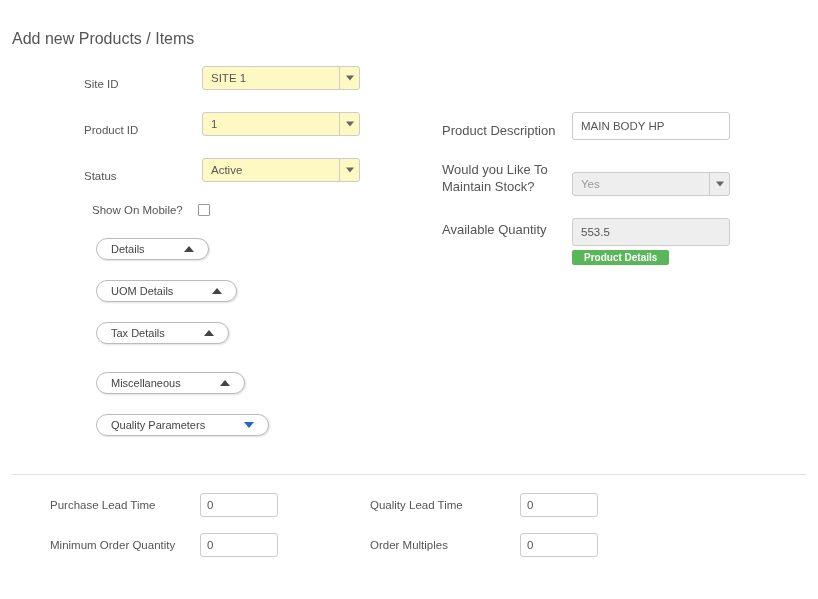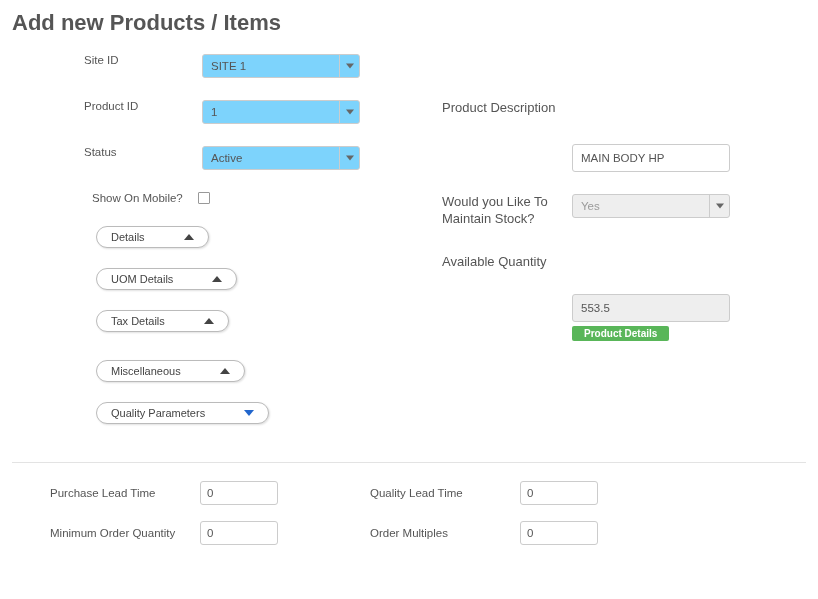--- a/index.html
+++ b/index.html
@@ -7,40 +7,41 @@
     font-family: "Segoe UI", Tahoma, Arial, sans-serif;
     font-size: 12px;
     color: #555;
     background: #fff;
     width: 818px;
   }
   .page {
     padding: 10px 12px 20px 12px;
   }
   h2.title {
-    font-size: 22px;
-    font-weight: 700;
+    font-size: 16px;
+    font-weight: 400;
     color: #555;
     margin-bottom: 18px;
+    margin-top: 20px;
   }
   .form-area {
     display: flex;
     gap: 40px;
   }
   .col-left {
     width: 380px;
     padding-left: 72px;
   }
   .col-right {
     width: 340px;
     padding-left: 10px;
   }
   .field-row {
     display: flex;
-    align-items: flex-start;
+    align-items: flex-end;
     margin-bottom: 22px;
   }
   .label {
     width: 118px;
     font-size: 11.5px;
     color: #555;
     padding-right: 8px;
   }
   .label-r {
     width: 130px;
@@ -49,21 +50,21 @@
     padding-right: 8px;
     line-height: 1.3;
   }
   .select {
     display: flex;
     align-items: center;
     width: 158px;
     height: 24px;
     border: 1px solid #ccc;
     border-radius: 3px;
-    background: #7dd3fc;
+    background: #fef9c3;
     position: relative;
   }
   .select.disabled {
     background: #eee;
     color: #888;
   }
   .select .value {
     flex: 1;
     padding: 0 8px;
     font-size: 11.5px;
@@ -83,21 +84,20 @@
   .select .caret svg { width: 8px; height: 6px; fill: #666; }
   .text-input {
     width: 158px;
     height: 28px;
     border: 1px solid #ccc;
     border-radius: 3px;
     padding: 0 8px;
     font-size: 11.5px;
     color: #555;
     background: #fff;
-    margin-top: 44px;
   }
   .text-input.readonly {
     background: #eee;
     color: #555;
   }
   .small-input {
     width: 78px;
     height: 24px;
     border: 1px solid #ccc;
     border-radius: 3px;

